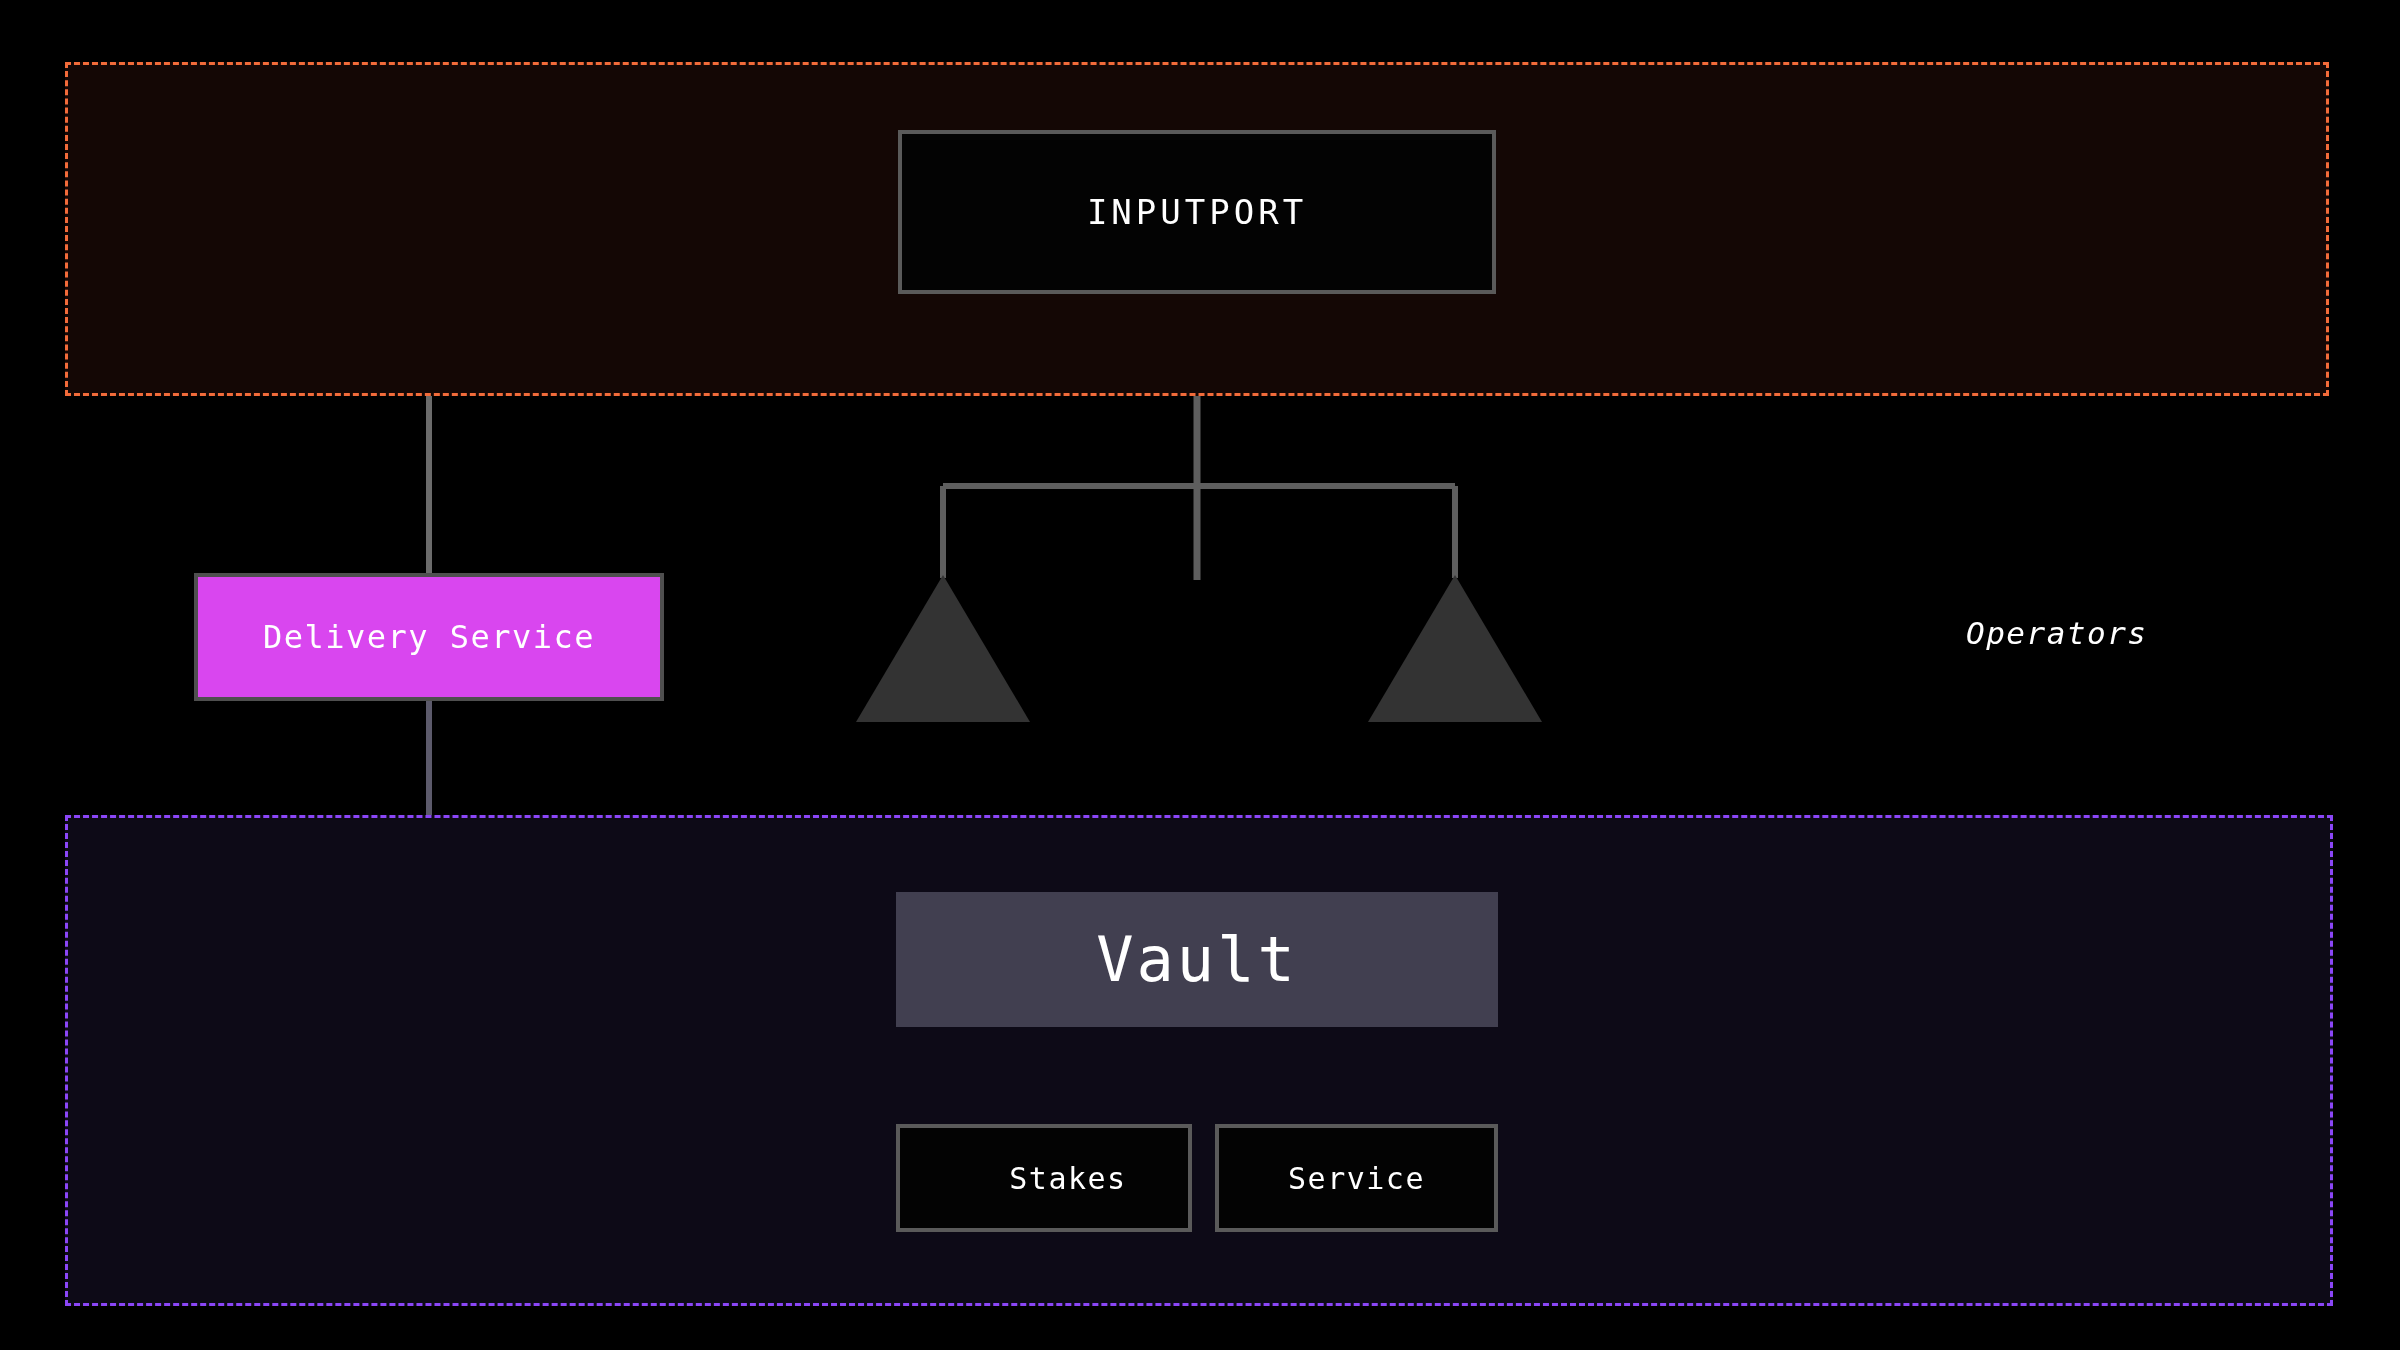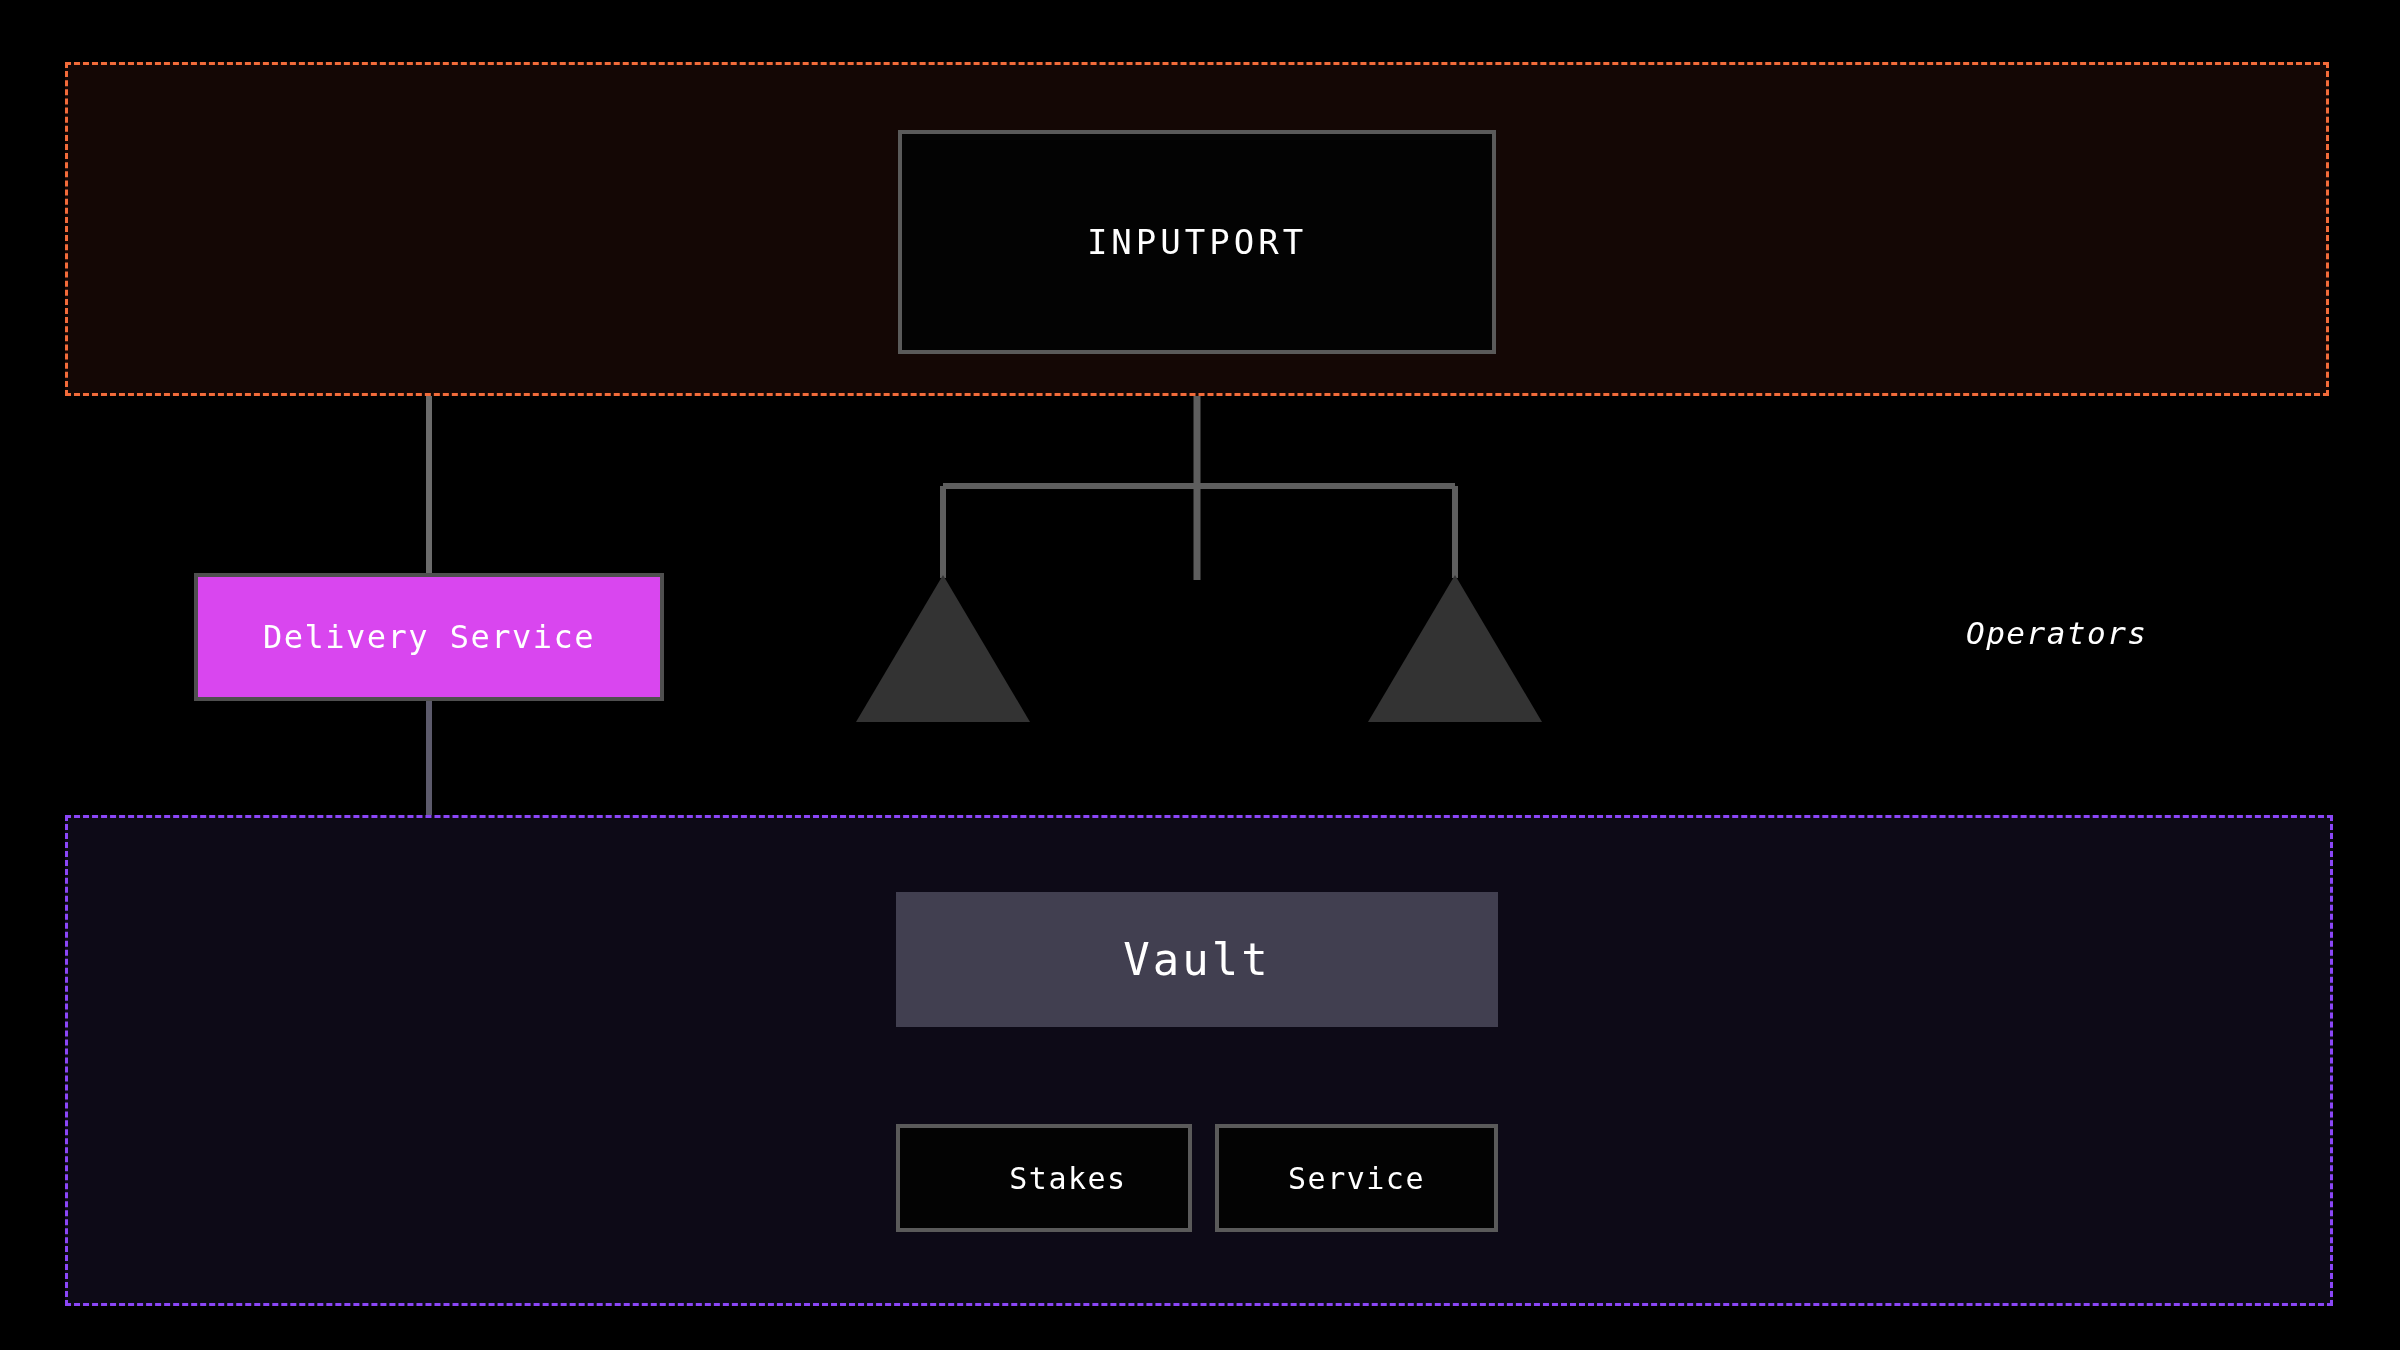--- a/index.html
+++ b/index.html
@@ -52,38 +52,38 @@
     position: absolute;
     box-sizing: border-box;
     display: flex;
     align-items: center;
     justify-content: center;
     color: #ffffff;
     font-family: "DejaVu Sans Mono", monospace;
     letter-spacing: 1px;
   }
   #node-inputport {
-    left: 898px; top: 130px; width: 598px; height: 224px;
+    left: 898px; top: 130px; width: 598px; height: 164px;
     background: #030303;
     border: 4px solid #5a5a5a;
     font-size: 34px;
     letter-spacing: 4px;
   }
   #node-delivery {
     left: 194px; top: 573px; width: 470px; height: 128px;
     background: #d946ef;
     border: 4px solid #4f4f4f;
     font-size: 32px;
     letter-spacing: 1.5px;
   }
   #node-vault {
     left: 896px; top: 892px; width: 602px; height: 135px;
     background: #413f50;
     border: 0;
-    font-size: 44px;
+    font-size: 62px;
     letter-spacing: 3px;
   }
   #node-stakes {
     left: 896px; top: 1124px; width: 296px; height: 108px;
     background: #030303;
     border: 4px solid #5a5a5a;
     font-size: 30px;
     letter-spacing: 1.5px;
     padding-left: 48px;
   }

